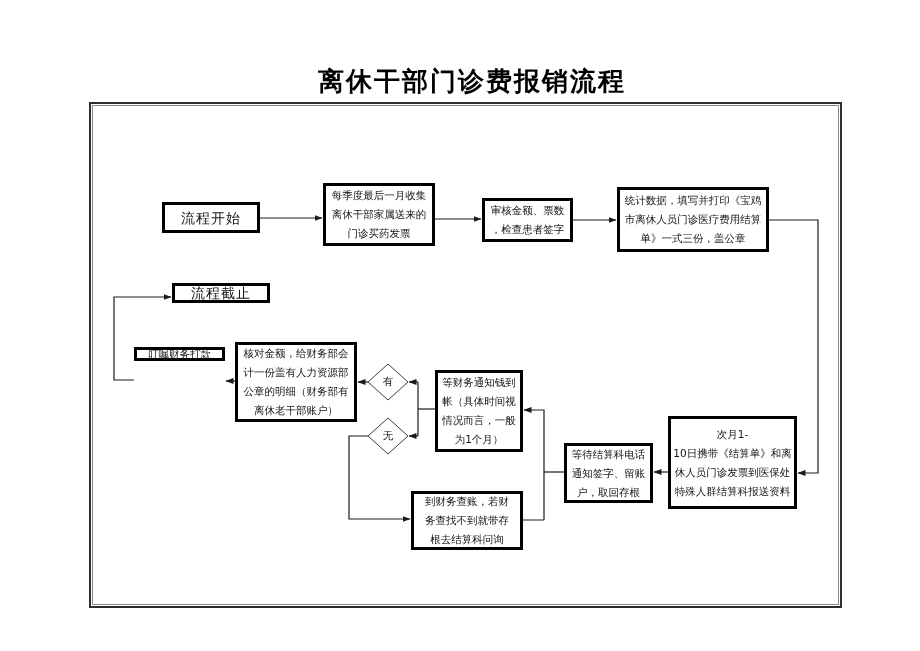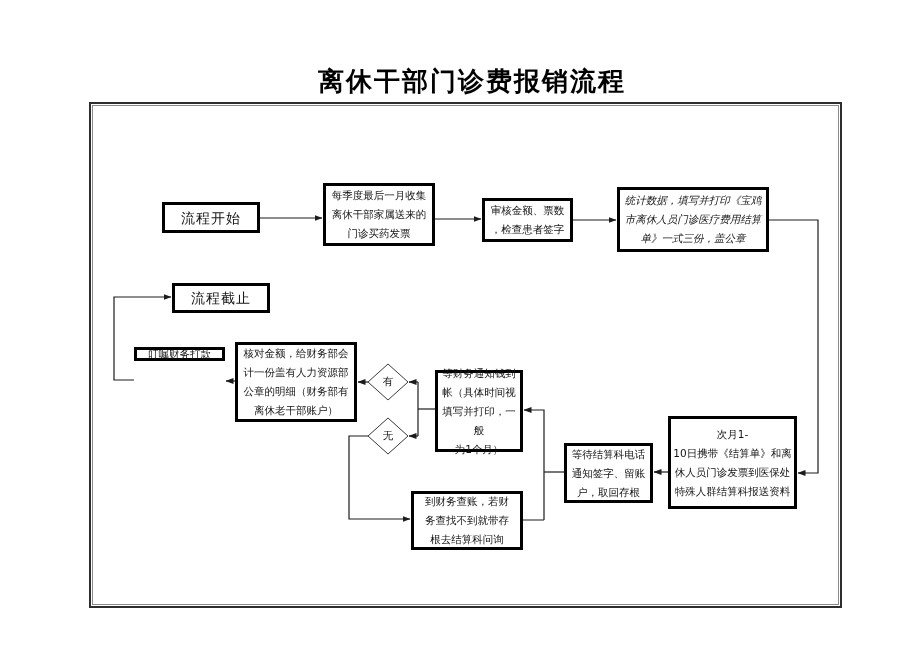--- a/index.html
+++ b/index.html
@@ -74,48 +74,48 @@
 
   <div class="node big" style="left:162px;top:202px;width:98px;height:31px;">流程开始</div>
 
   <div class="node" style="left:323px;top:183px;width:112px;height:63px;">每季度最后一月收集
 离休干部家属送来的
 门诊买药发票</div>
 
   <div class="node" style="left:482px;top:198px;width:91px;height:44px;">审核金额、票数
 ，检查患者签字</div>
 
-  <div class="node" style="left:617px;top:187px;width:152px;height:65px;font-style:italic;">统计数据，填写并打印《宝鸡
+  <div class="node" style="left:617px;top:187px;width:152px;height:65px;">统计数据，填写并打印《宝鸡
 市离休人员门诊医疗费用结算
 单》一式三份，盖公章</div>
 
   <div class="node" style="left:668px;top:416px;width:129px;height:93px;">次月1-
 10日携带《结算单》和离
 休人员门诊发票到医保处
 特殊人群结算科报送资料</div>
 
   <div class="node" style="left:564px;top:443px;width:89px;height:60px;">等待结算科电话
 通知签字、留账
 户，取回存根</div>
 
   <div class="node" style="left:435px;top:370px;width:88px;height:82px;">等财务通知钱到
 帐（具体时间视
-填写并打印，一般
+情况而言，一般
 为1个月）</div>
 
   <div class="node" style="left:411px;top:491px;width:112px;height:59px;">到财务查账，若财
 务查找不到就带存
 根去结算科问询</div>
 
   <div class="node" style="left:235px;top:342px;width:122px;height:80px;">核对金额，给财务部会
 计一份盖有人力资源部
 公章的明细（财务部有
 离休老干部账户）</div>
 
   <div class="node" style="left:134px;top:347px;width:91px;height:14px;">叮嘱财务打款</div>
 
-  <div class="node big" style="left:172px;top:283px;width:98px;height:30px;">流程截止</div>
+  <div class="node big" style="left:172px;top:283px;width:98px;height:20px;">流程截止</div>
 
   <div class="dlabel" style="left:368px;top:374px;width:40px;height:16px;">有</div>
 
   <div class="dlabel" style="left:368px;top:428px;width:40px;height:16px;">无</div>
 
 </div>
 
 </body></html>

